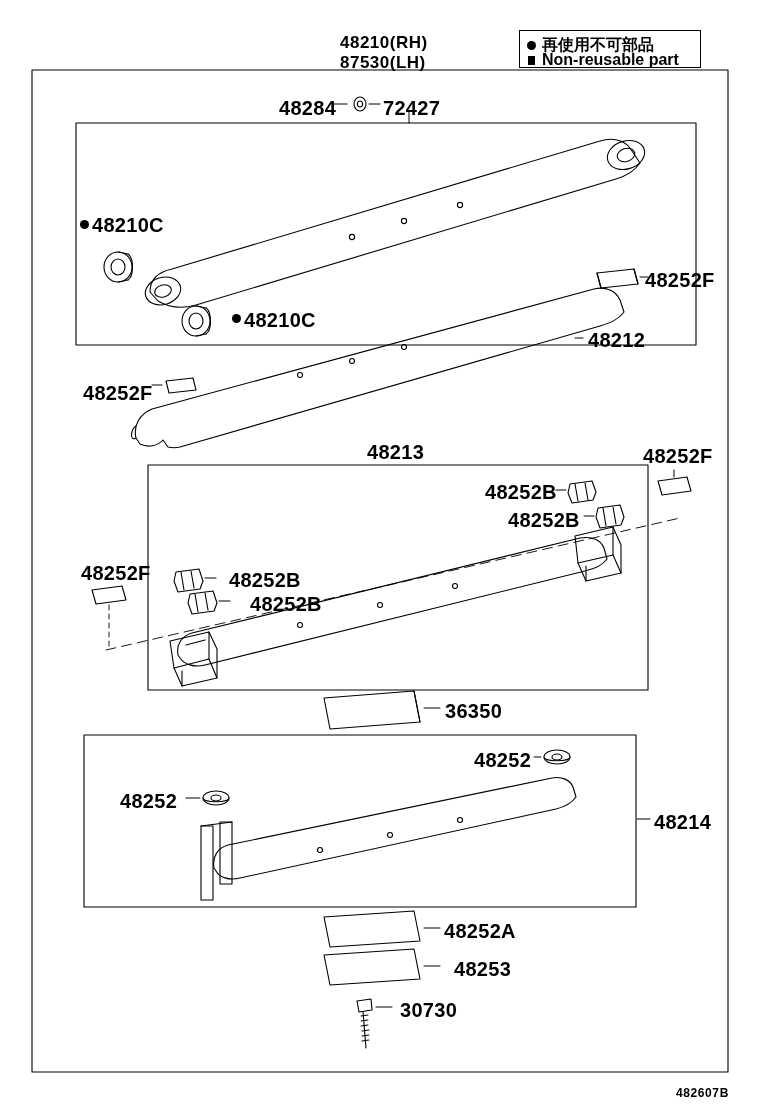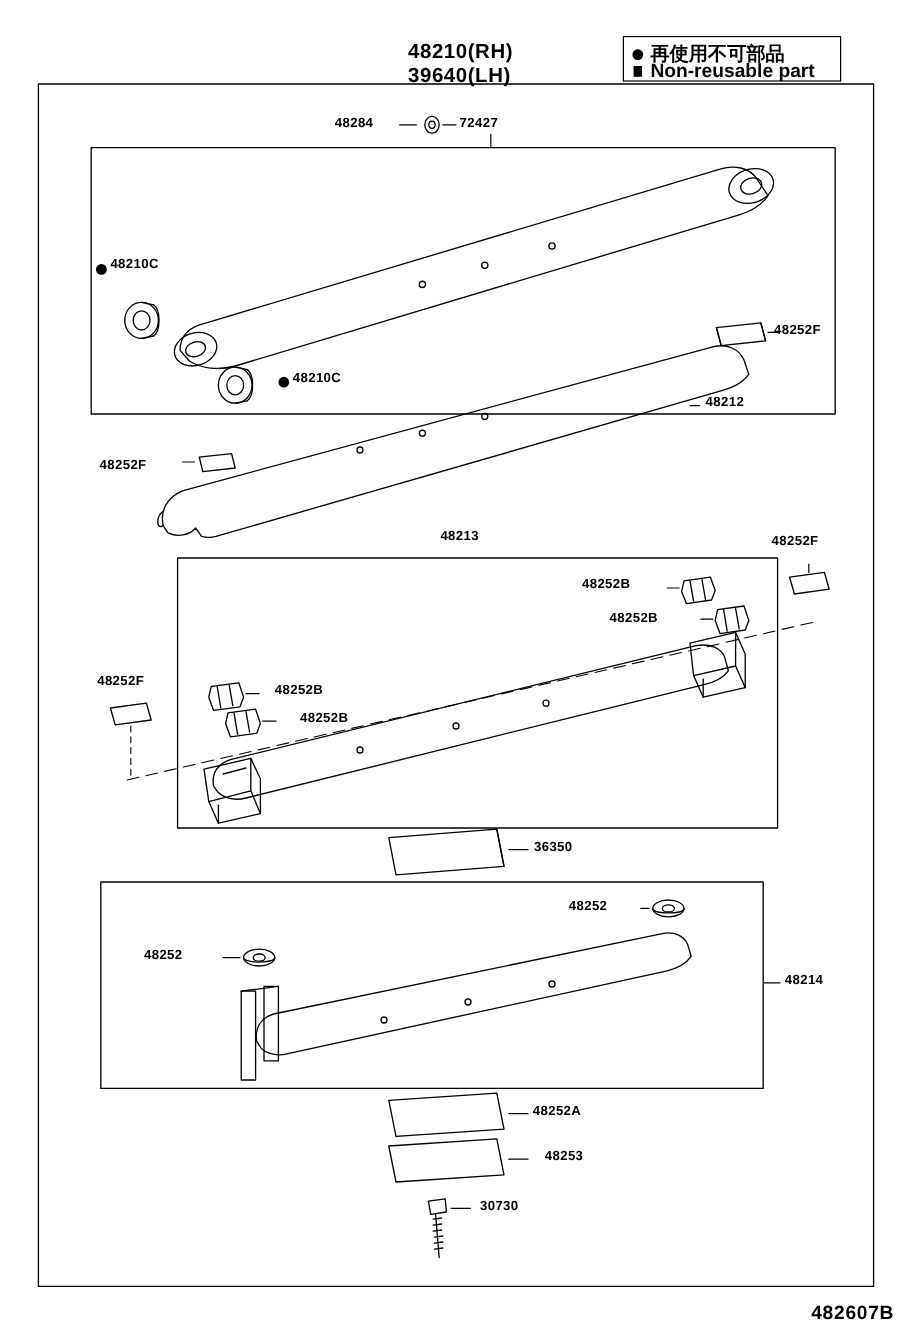--- a/index.html
+++ b/index.html
@@ -17,21 +17,21 @@
   }
   .page {
     position: absolute;
     left: 0; top: 0;
     width: 684px;
     height: 1112px;
     font-weight: bold;
   }
   .lbl {
     position: absolute;
-    font-size: 11px;
+    font-size: 20px;
     letter-spacing: 0.3px;
     white-space: nowrap;
     line-height: 1.1;
   }
   .title-line {
     position: absolute;
     font-size: 17px;
     letter-spacing: 0.5px;
     white-space: nowrap;
   }
@@ -85,31 +85,31 @@
     left: 48px;
     top: 1086px;
     font-size: 12.5px;
     letter-spacing: 0.6px;
     margin-top: 39px;
   }
   .footer-right {
     position: absolute;
     left: 676px;
     top: 1086px;
-    font-size: 16px;
+    font-size: 12px;
     letter-spacing: 0.6px;
   }
 </style>
 </head>
 <body>
 
 <div class="page">
 
   <div class="title-line" style="left:340px; top:33px;">48210(RH)</div>
-  <div class="title-line" style="left:340px; top:53px;">39640(LH)</div>
+  <div class="title-line" style="left:340px; top:53px;">87530(LH)</div>
 
   <div class="legend-box"></div>
   <div class="legend-row jp" style="left:527px; top:35px;">
     <span class="dot"></span><span>再使用不可部品</span>
   </div>
   <div class="legend-row jp" style="left:527px; top:51px;">
     <span class="sq"></span><span>Non-reusable part</span>
   </div>
 
   <svg class="art" viewBox="0 0 760 1112">

